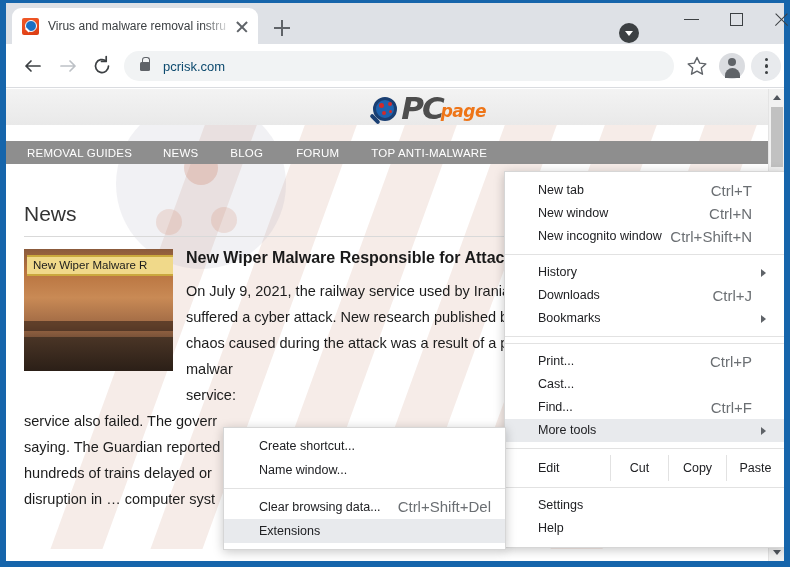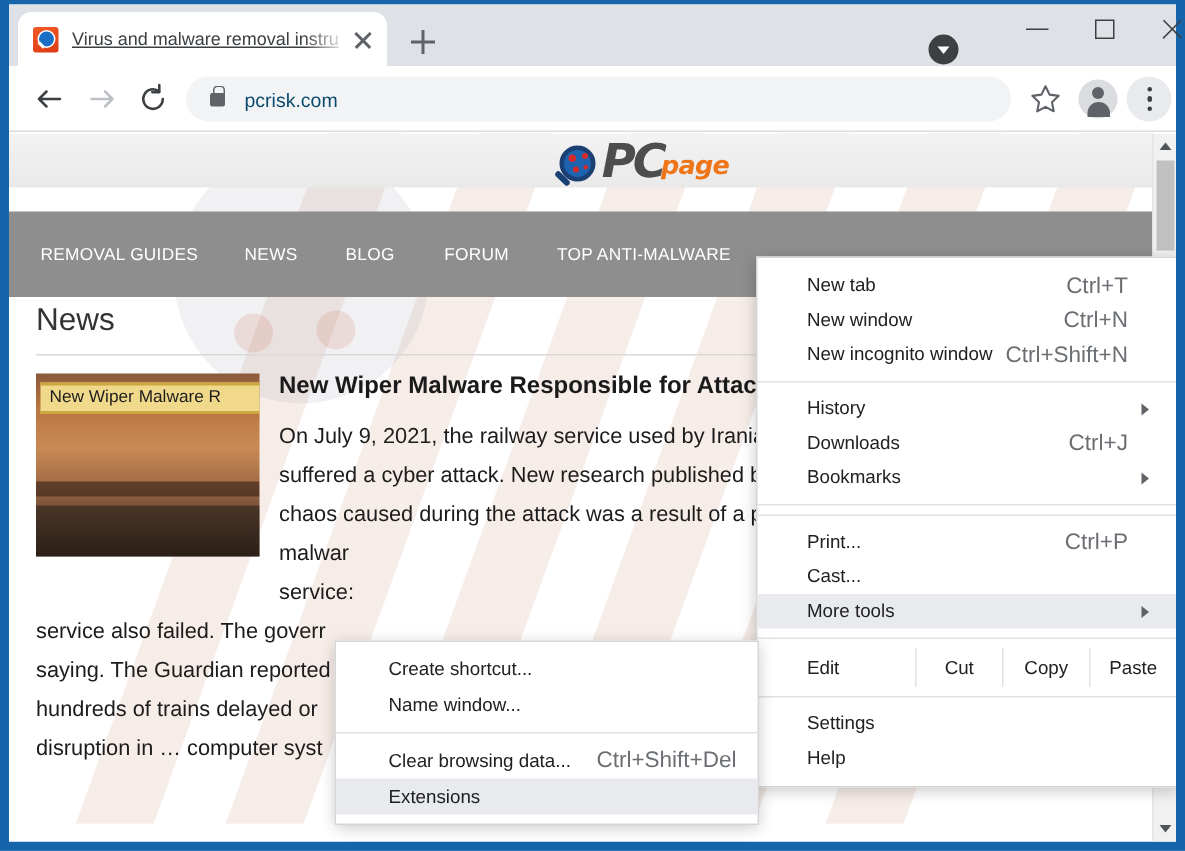--- a/index.html
+++ b/index.html
@@ -54,21 +54,20 @@
     background: #ffffff;
     transform: rotate(45deg);
   }
   .tab-title {
     flex: 1 1 auto;
     font-size: 12px; color: #3c4043;
     margin-left: 9px;
     white-space: nowrap; overflow: hidden;
     -webkit-mask-image: linear-gradient(to right, #000 84%, transparent 100%);
     mask-image: linear-gradient(to right, #000 84%, transparent 100%);
-    text-decoration: underline;
   }
   .tab-close {
     flex: 0 0 20px; height: 20px;
     position: relative; cursor: default;
   }
   .tab-close::before, .tab-close::after {
     content: ""; position: absolute; left: 3px; top: 9.5px;
     width: 14px; height: 1.6px; background: #5f6368;
   }
   .tab-close::before { transform: rotate(45deg); }
@@ -221,21 +220,21 @@
     color: #4d4d4d; letter-spacing: -2px; line-height: 1;
   }
   .logo-risk {
     font-family: "DejaVu Sans", sans-serif;
     font-size: 17px; font-weight: bold; font-style: italic;
     color: #ee7518; letter-spacing: -0.5px;
     align-self: flex-end; margin-bottom: 3px; margin-left: -2px;
   }
 
   #site-nav {
-    position: absolute; left: 0; top: 52px; right: 16px; height: 57px;
+    position: absolute; left: 0; top: 52px; right: 16px; height: 23px;
     background: #8e8e8e;
     display: flex; align-items: center;
   }
   #site-nav a {
     font-size: 11.5px; color: #ffffff; text-decoration: none;
     letter-spacing: 0.2px; white-space: nowrap;
   }
   #site-nav a:nth-child(1) { margin-left: 21px; }
   #site-nav a:nth-child(2) { margin-left: 31px; }
   #site-nav a:nth-child(3) { margin-left: 32px; }
@@ -554,20 +553,24 @@
 
         <div class="msep"></div>
 
         <div class="mi">
           <span>Print...</span>
           <span class="accel">Ctrl+P</span>
         </div>
         <div class="mi">
           <span>Cast...</span>
         </div>
+        <div class="mi">
+          <span>Find...</span>
+          <span class="accel">Ctrl+F</span>
+        </div>
         <div class="mi hl">
           <span>More tools</span>
           <span class="sub-arrow"></span>
         </div>
 
         <div class="msep"></div>
 
         <div class="edit-row">
           <div class="edit-label">Edit</div>
           <div class="edit-act">Cut</div>

